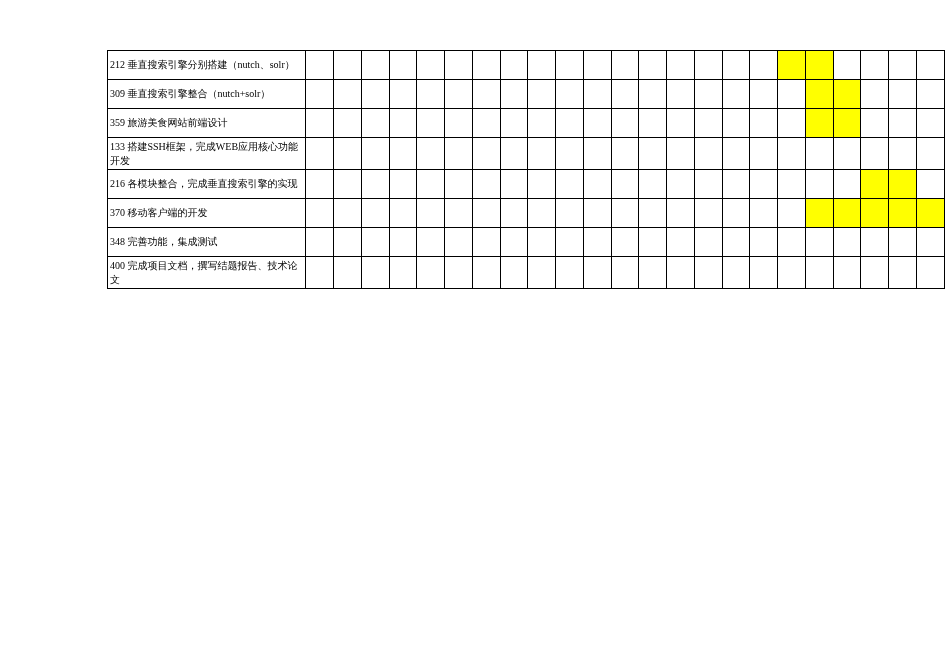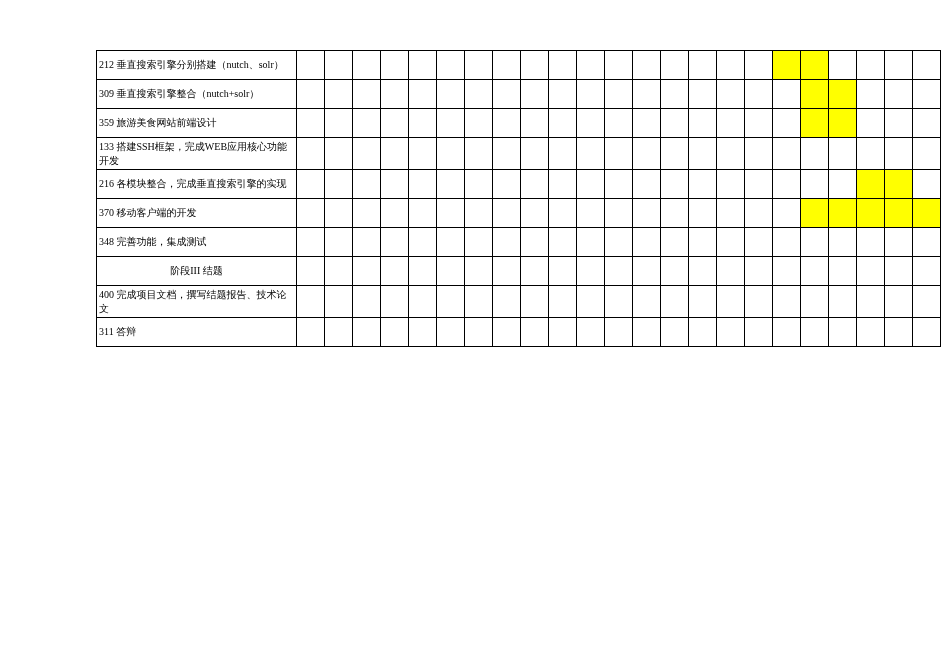--- a/index.html
+++ b/index.html
@@ -7,21 +7,21 @@
       padding: 0;
       background: #ffffff;
       width: 945px;
       height: 669px;
       font-family: "SimSun", "宋体", serif;
       font-size: 10px;
       color: #000;
     }
     .sheet {
       position: absolute;
-      left: 96px;
+      left: 107px;
       top: 50px;
       border-collapse: collapse;
     }
     .sheet tr { }
     .sheet td {
       border: 1px solid #000;
       padding: 0;
       height: 29px;
       vertical-align: middle;
       box-sizing: border-box;
@@ -224,73 +224,21 @@
       <td class="slot"></td>
       <td class="slot"></td>
       <td class="slot"></td>
       <td class="slot"></td>
       <td class="slot"></td>
       <td class="slot"></td>
       <td class="slot"></td>
       <td class="slot"></td>
     </tr>
     <tr>
-      <td class="label center">阶段III 结题</td>
-      <td class="slot"></td>
-      <td class="slot"></td>
-      <td class="slot"></td>
-      <td class="slot"></td>
-      <td class="slot"></td>
-      <td class="slot"></td>
-      <td class="slot"></td>
-      <td class="slot"></td>
-      <td class="slot"></td>
-      <td class="slot"></td>
-      <td class="slot"></td>
-      <td class="slot"></td>
-      <td class="slot"></td>
-      <td class="slot"></td>
-      <td class="slot"></td>
-      <td class="slot"></td>
-      <td class="slot"></td>
-      <td class="slot"></td>
-      <td class="slot"></td>
-      <td class="slot"></td>
-      <td class="slot"></td>
-      <td class="slot"></td>
-      <td class="slot"></td>
-    </tr>
-    <tr>
       <td class="label">400 完成项目文档，撰写结题报告、技术论文</td>
-      <td class="slot"></td>
-      <td class="slot"></td>
-      <td class="slot"></td>
-      <td class="slot"></td>
-      <td class="slot"></td>
-      <td class="slot"></td>
-      <td class="slot"></td>
-      <td class="slot"></td>
-      <td class="slot"></td>
-      <td class="slot"></td>
-      <td class="slot"></td>
-      <td class="slot"></td>
-      <td class="slot"></td>
-      <td class="slot"></td>
-      <td class="slot"></td>
-      <td class="slot"></td>
-      <td class="slot"></td>
-      <td class="slot"></td>
-      <td class="slot"></td>
-      <td class="slot"></td>
-      <td class="slot"></td>
-      <td class="slot"></td>
-      <td class="slot"></td>
-    </tr>
-    <tr>
-      <td class="label">311 答辩</td>
       <td class="slot"></td>
       <td class="slot"></td>
       <td class="slot"></td>
       <td class="slot"></td>
       <td class="slot"></td>
       <td class="slot"></td>
       <td class="slot"></td>
       <td class="slot"></td>
       <td class="slot"></td>
       <td class="slot"></td>

